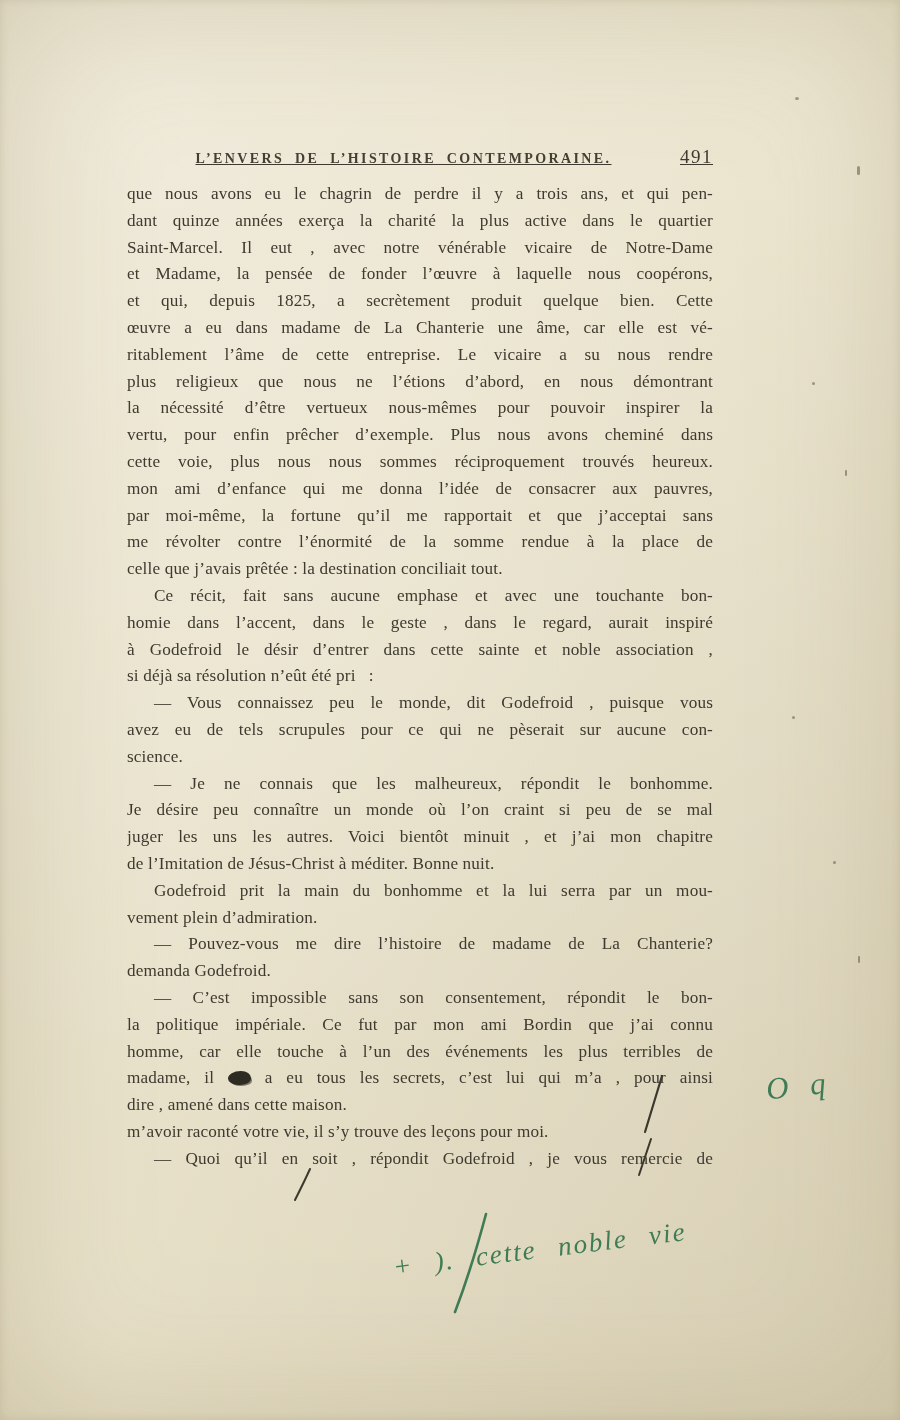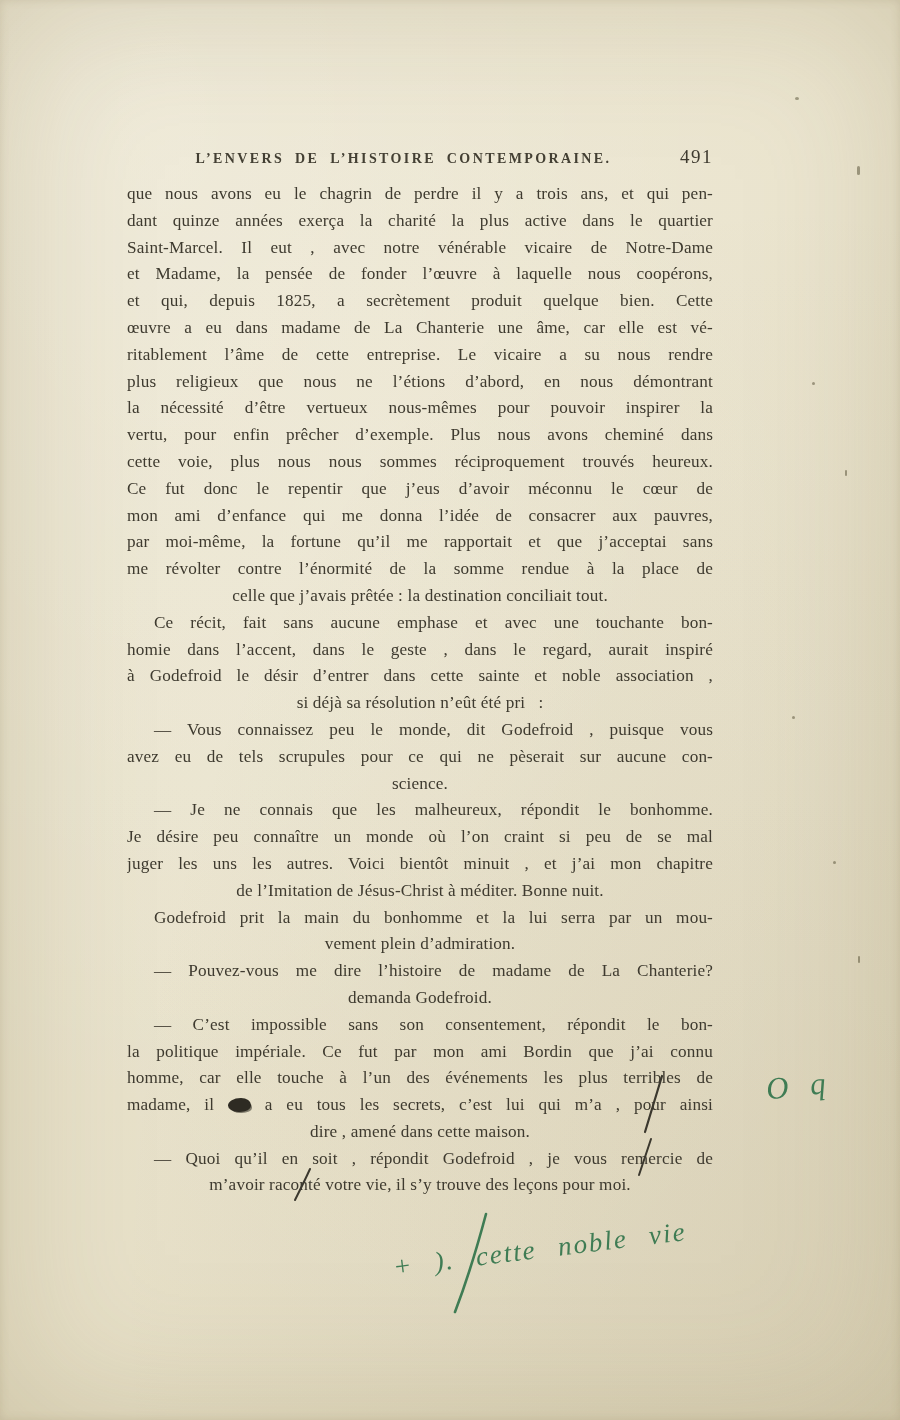--- a/index.html
+++ b/index.html
@@ -12,39 +12,39 @@
       radial-gradient(ellipse at 88% 92%, rgba(125,105,60,0.12), transparent 60%),
       radial-gradient(ellipse at 50% 50%, rgba(255,252,238,0.10), transparent 70%),
       linear-gradient(180deg, #ece6d1 0%, #e9e3cd 55%, #e6dfc7 100%);
     box-shadow: inset 0 0 150px rgba(140,124,78,0.26), inset 0 0 10px rgba(120,108,66,0.18);
     font-family:"Liberation Serif","DejaVu Serif",serif;
     color:#3e3a2f;
     overflow:hidden;
   }
   .header {
     position:absolute; left:127px; top:146px; width:586px;
-    display:flex; align-items:baseline;
+    display:flex; align-items:baseline;text-decoration:underline;
   }
   .header-title {
     flex:1; text-align:center;
     font-size:14px; letter-spacing:2.4px; word-spacing:5px;
     color:#433f33; font-weight:600;
   }
   .page-number { font-size:19px; letter-spacing:1.5px; color:#3e3a2f; }
 
   .text-block {
     position:absolute; left:127px; top:181px; width:586px;
     font-size:17.2px; color:#3e3a2f;
   }
   .line {
     height:26.8px; line-height:26.8px;
     text-align:justify; overflow:hidden; letter-spacing:0.15px;
   }
   .line::after { content:""; display:inline-block; width:100%; }
-  .line.last { text-align:center; }
+  .line.last { text-align:left; }
   .line.last::after { content:none; }
   .line.indent { text-indent:27px; }
   .italic { }
 
   .blot {
     display:inline-block; width:23px; height:14px;
     background:#2e2b23;
     border-radius:62% 48% 55% 50% / 60% 55% 48% 52%;
     vertical-align:-2px;
     box-shadow:2px 2px 0 -1px rgba(46,43,35,0.55);
@@ -81,21 +81,20 @@
       <div class="line"><span>dant quinze années exerça la charité la plus active dans le quartier</span></div>
       <div class="line"><span>Saint-Marcel. Il eut , avec notre vénérable vicaire de Notre-Dame</span></div>
       <div class="line"><span>et Madame, la pensée de fonder l’œuvre à laquelle nous coopérons,</span></div>
       <div class="line"><span>et qui, depuis 1825, a secrètement produit quelque bien. Cette</span></div>
       <div class="line"><span>œuvre a eu dans madame de La Chanterie une âme, car elle est vé-</span></div>
       <div class="line"><span>ritablement l’âme de cette entreprise. Le vicaire a su nous rendre</span></div>
       <div class="line"><span>plus religieux que nous ne l’étions d’abord, en nous démontrant</span></div>
       <div class="line"><span>la nécessité d’être vertueux nous-mêmes pour pouvoir inspirer la</span></div>
       <div class="line"><span>vertu, pour enfin prêcher d’exemple. Plus nous avons cheminé dans</span></div>
       <div class="line"><span>cette voie, plus nous nous sommes réciproquement trouvés heureux.</span></div>
-      <div class="line"><span>Ce fut donc le repentir que j’eus d’avoir méconnu le cœur de</span></div>
       <div class="line"><span>mon ami d’enfance qui me donna l’idée de consacrer aux pauvres,</span></div>
       <div class="line"><span>par moi-même, la fortune qu’il me rapportait et que j’acceptai sans</span></div>
       <div class="line"><span>me révolter contre l’énormité de la somme rendue à la place de</span></div>
       <div class="line last"><span>celle que j’avais prêtée : la destination conciliait tout.</span></div>
       <div class="line indent"><span>Ce récit, fait sans aucune emphase et avec une touchante bon-</span></div>
       <div class="line"><span>homie dans l’accent, dans le geste , dans le regard, aurait inspiré</span></div>
       <div class="line"><span>à Godefroid le désir d’entrer dans cette sainte et noble association ,</span></div>
       <div class="line last"><span>si déjà sa résolution n’eût été pri  :</span></div>
       <div class="line indent"><span>— Vous connaissez peu le monde, dit Godefroid , puisque vous</span></div>
       <div class="line"><span>avez eu de tels scrupules pour ce qui ne pèserait sur aucune con-</span></div>
@@ -106,22 +105,22 @@
       <div class="line last"><span>de l’</span><span class="italic">Imitation de Jésus-Christ</span><span> à méditer.  Bonne nuit.</span></div>
       <div class="line indent"><span>Godefroid prit la main du bonhomme et la lui serra par un mou-</span></div>
       <div class="line last"><span>vement plein d’admiration.</span></div>
       <div class="line indent"><span>— Pouvez-vous me dire l’histoire de madame de La Chanterie?</span></div>
       <div class="line last"><span>demanda Godefroid.</span></div>
       <div class="line indent"><span>— C’est impossible sans son consentement, répondit le bon-</span></div>
       <div class="line"><span>la politique impériale. Ce fut par mon ami Bordin que j’ai connu</span></div>
       <div class="line"><span>homme, car elle touche à l’un des événements les plus terribles de</span></div>
       <div class="line"><span>madame, il </span><span class="blot"></span><span> a eu tous les secrets, c’est lui qui m’a , pour ainsi</span></div>
       <div class="line last"><span>dire , amené dans cette maison.</span></div>
+      <div class="line last"><span>m’avoir raconté votre vie, il s’y trouve des leçons pour moi.</span></div>
       <div class="line indent"><span>— Quoi qu’il en soit , répondit Godefroid , je vous remercie de</span></div>
-      <div class="line last"><span>m’avoir raconté votre vie, il s’y trouve des leçons pour moi.</span></div>
     </div>
 
   <div class="margin-note" style="color: rgb(63, 124, 84);">O q</div>
   <div class="bottom-note" style="color: rgb(63, 124, 84);">+ ). cette noble vie</div>
 
   <svg class="ink-overlay" width="900" height="1420" viewBox="0 0 900 1420">
     <path d="M662,1076 C657,1093 651,1112 645,1132" stroke="#3b382e" stroke-width="2.2" fill="none" stroke-linecap="round"></path>
     <path d="M651,1139 C647,1151 643,1163 639,1175" stroke="#3b382e" stroke-width="2" fill="none" stroke-linecap="round"></path>
     <path d="M310,1169 C305,1180 300,1190 295,1200" stroke="#3b382e" stroke-width="2" fill="none" stroke-linecap="round"></path>
     <path d="M486,1214 C478,1244 468,1278 455,1312" stroke="#3f7c54" stroke-width="2.6" fill="none" stroke-linecap="round"></path>

